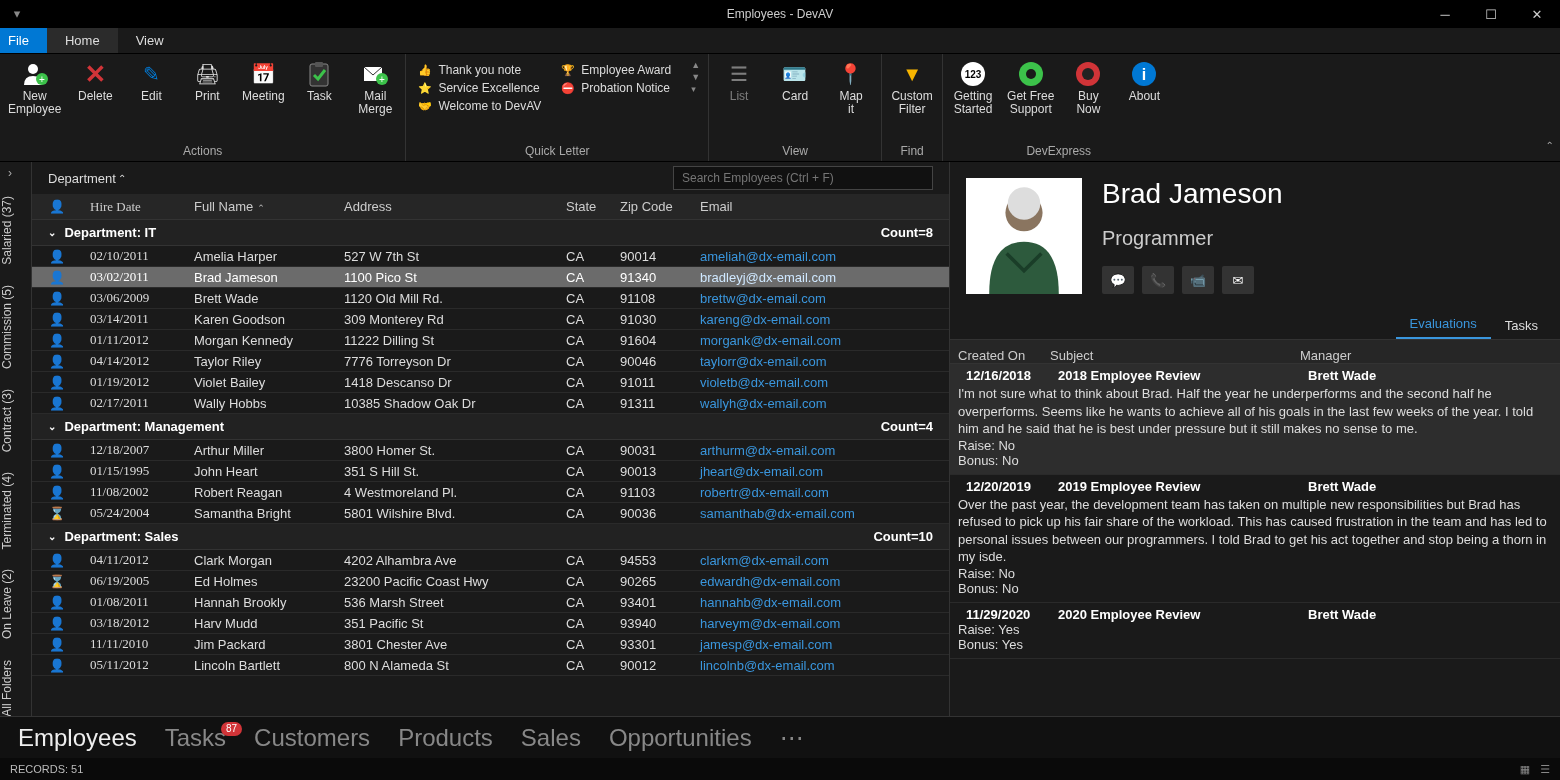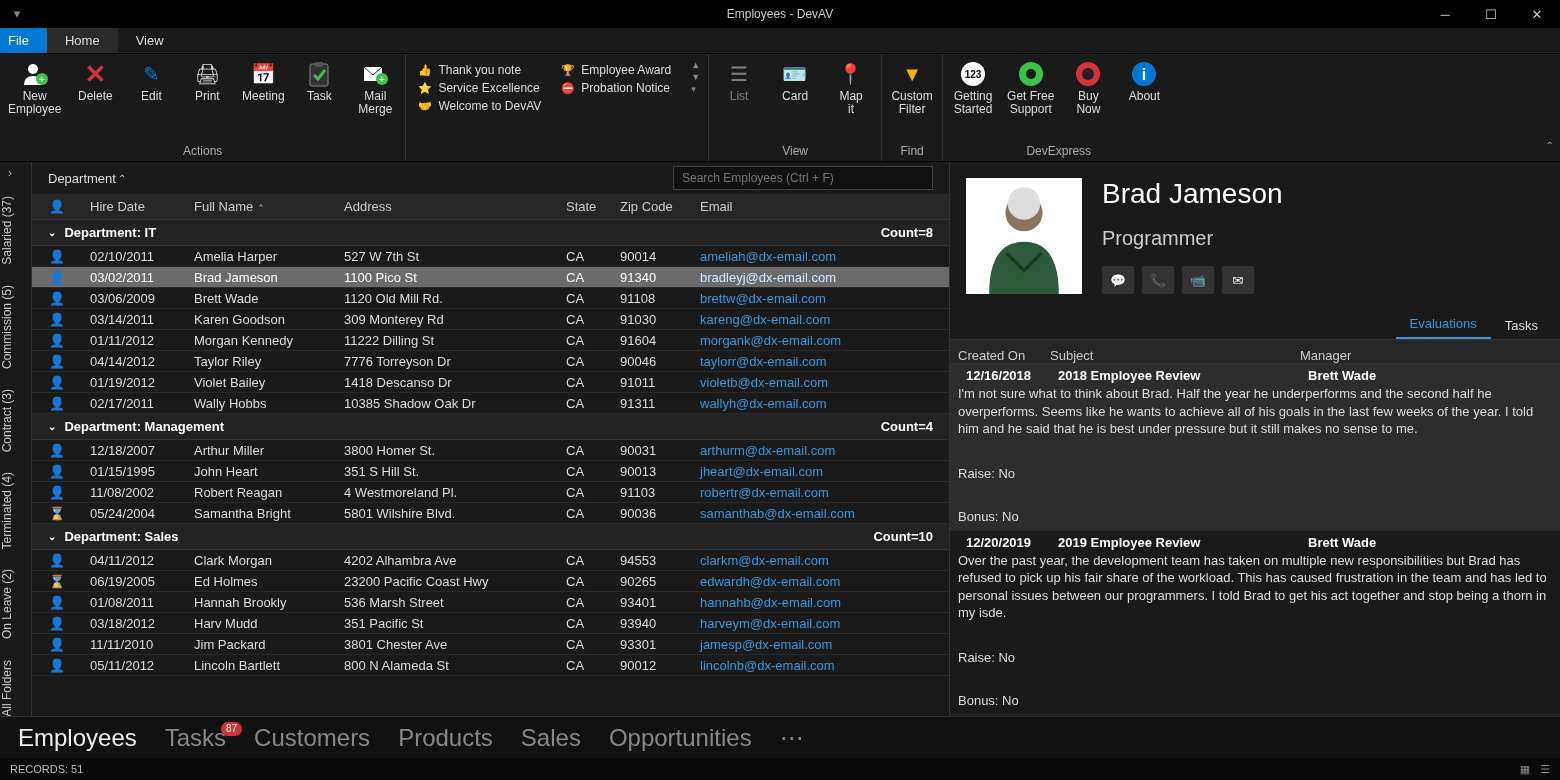--- a/index.html
+++ b/index.html
@@ -44,21 +44,21 @@
 
 
 .grid-panel { flex: 1; background: #1a1a1a; display: flex; flex-direction: column; overflow: hidden; border-right: 1px solid #333; }
 .group-bar { height: 32px; display: flex; align-items: center; padding: 0 16px; gap: 8px; }
 .group-chip { color: #ddd; font-size: 13px; display: flex; align-items: center; gap: 2px; }
 .searchbox { margin-left: auto; width: 260px; height: 24px; background: #111; border: 1px solid #444; color: #888; padding: 0 8px; font-size: 12px; }
 .grid-header, .grid-row { display: flex; align-items: center; height: 21px; }
 .grid-header { background: #262626; color: #ccc; font-size: 13px; border-bottom: 1px solid #333; height: 26px; }
 .col { padding: 0 8px; overflow: hidden; white-space: nowrap; text-overflow: ellipsis; }
 .c-icon { width: 50px; text-align: center; }
-.c-hire { width: 104px; }
+.c-hire { width: 104px; font-family: Liberation Serif, serif; }
 .c-name { width: 150px; }
 .c-addr { width: 222px; }
 .c-state { width: 54px; }
 .c-zip { width: 80px; }
 .c-email { flex: 1; }
 .sort-ind { font-size: 9px; color: #bbb; padding-left: 4px; }
 
 .group-row { height: 26px; display: flex; align-items: center; background: #222; border-bottom: 1px solid #333; padding: 0 16px; font-size: 13px; color: #fff; font-weight: 600; }
 .group-row .count { margin-left: auto; font-weight: 600; }
 .grid-body { overflow-y: auto; flex: 1; }
@@ -89,21 +89,21 @@
 
 .eval-header { display:flex; height: 24px; align-items:flex-end; background:#262626; font-size:13px; color:#ccc; border-bottom:1px solid #333; }
 .ec-date { width: 100px; padding-left: 8px; }
 .ec-subj { width: 250px; }
 .ec-mgr { flex:1; }
 .evals { overflow-y: auto; flex: 1; font-size: 13px; }
 .eval-row { border-bottom: 1px solid #2a2a2a; padding: 4px 8px 6px 8px; }
 .eval-row.sel { background: #2d2d2d; }
 .eval-line1 { display:flex; font-weight:600; color:#fff; }
 .eval-body { color:#ddd; line-height:1.35; margin-top:2px; }
-.eval-meta { color:#ddd;margin-top:28px; }
+.eval-meta { color:#ddd; }
 
 
 .bottom-nav { height: 42px; background: #111; display:flex; align-items:center; gap: 28px; padding: 0 18px; border-top:1px solid #333; }
 .bottom-nav .bn { font-size: 24px; color: #888; position: relative; }
 .bottom-nav .bn.active { color: #eee; }
 .badge { position:absolute; top:-2px; right:-16px; background:#d13438; color:#fff; font-size:10px; border-radius:8px; padding:0 5px; line-height:14px; }
 
 
 .statusbar { height: 22px; background: #0a0a0a; display:flex; align-items:center; padding:0 10px; color:#bbb; font-size:11px; }
 .statusbar .right { margin-left:auto; display:flex; gap:10px; color:#888; }
@@ -209,20 +209,21 @@
             <span class="bullet" style="color:#d13438">⛔</span>
             <span>Probation Notice</span>
           </div>
       </div>
       <div class="rlist-nav">
           <span>▲</span>
           <span>▼</span>
           <span>▾</span>
         </div>
     </div>
+    <div class="rgroup-label">Quick Letter</div>
   </div>
 
   <div class="rgroup">
     <div class="rgroup-body">
       <div class="rbtn" style="opacity:.5">
           <div class="ico">☰</div>
           <div class="lbl">List</div>
         </div>
       <div class="rbtn">
           <div class="ico">🪪</div>

